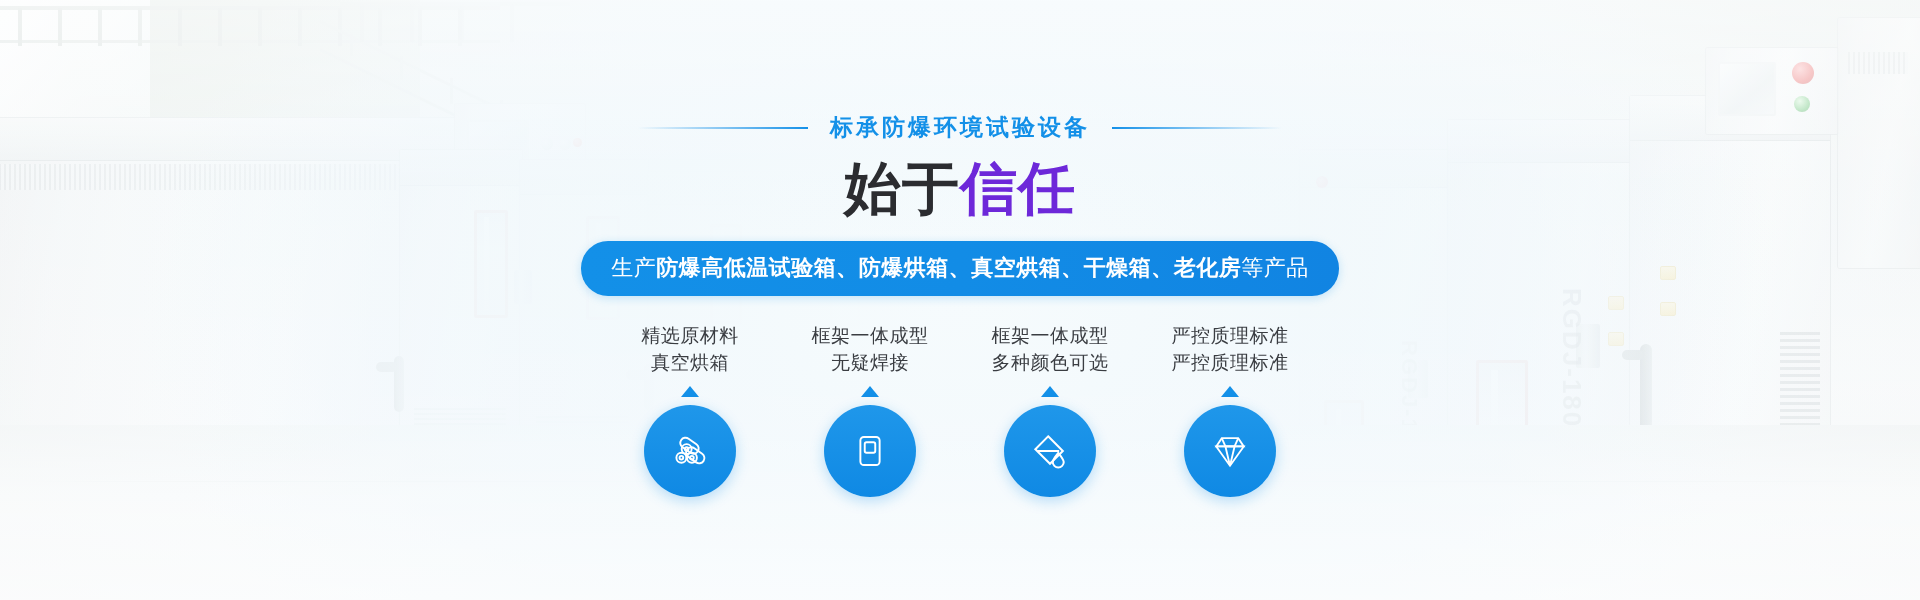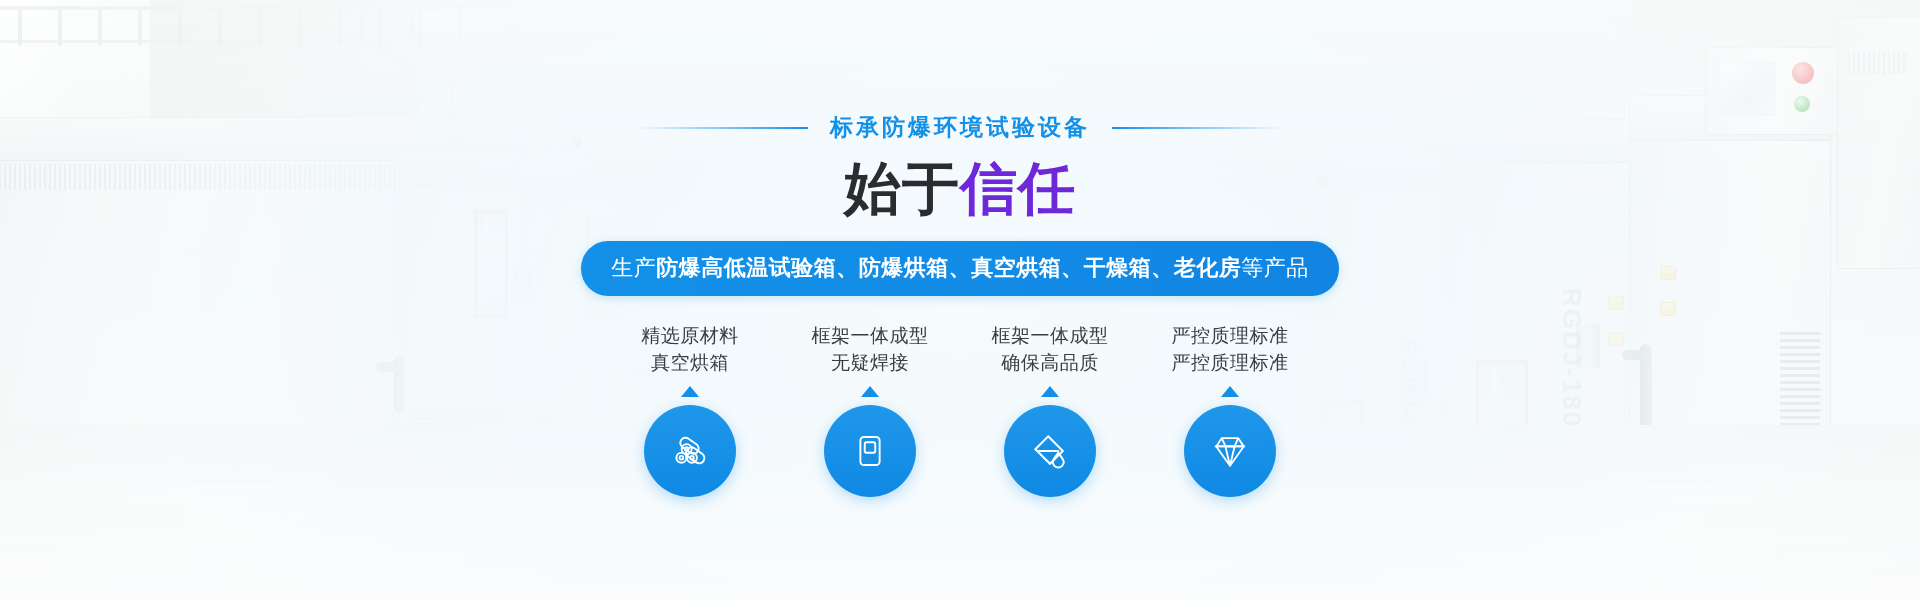--- a/index.html
+++ b/index.html
@@ -435,21 +435,21 @@
           <svg width="42" height="42" viewBox="0 0 48 48" fill="none" stroke="#ffffff" stroke-width="2.2">
             <rect x="13" y="8" width="22" height="32" rx="4"></rect>
             <rect x="18" y="14" width="12" height="12" rx="2"></rect>
           </svg>
         </div>
       </div>
 
       <div class="feature">
         <div class="lines">
           <div>框架一体成型</div>
-          <div>确保高品质</div>
+          <div>多种颜色可选</div>
         </div>
         <div class="tri"></div>
         <div class="circle">
           <svg width="44" height="44" viewBox="0 0 48 48" fill="none" stroke="#ffffff" stroke-width="2.2">
             <path d="M22 8 L38 24 L24 38 L8 22 Z"></path>
             <path d="M10 24 L34 24"></path>
             <path d="M33 26 c-4 5 -6 7.5 -6 10 a6 6 0 0 0 12 0 c0 -2.5 -2 -5 -6 -10 z"></path>
           </svg>
         </div>
       </div>

